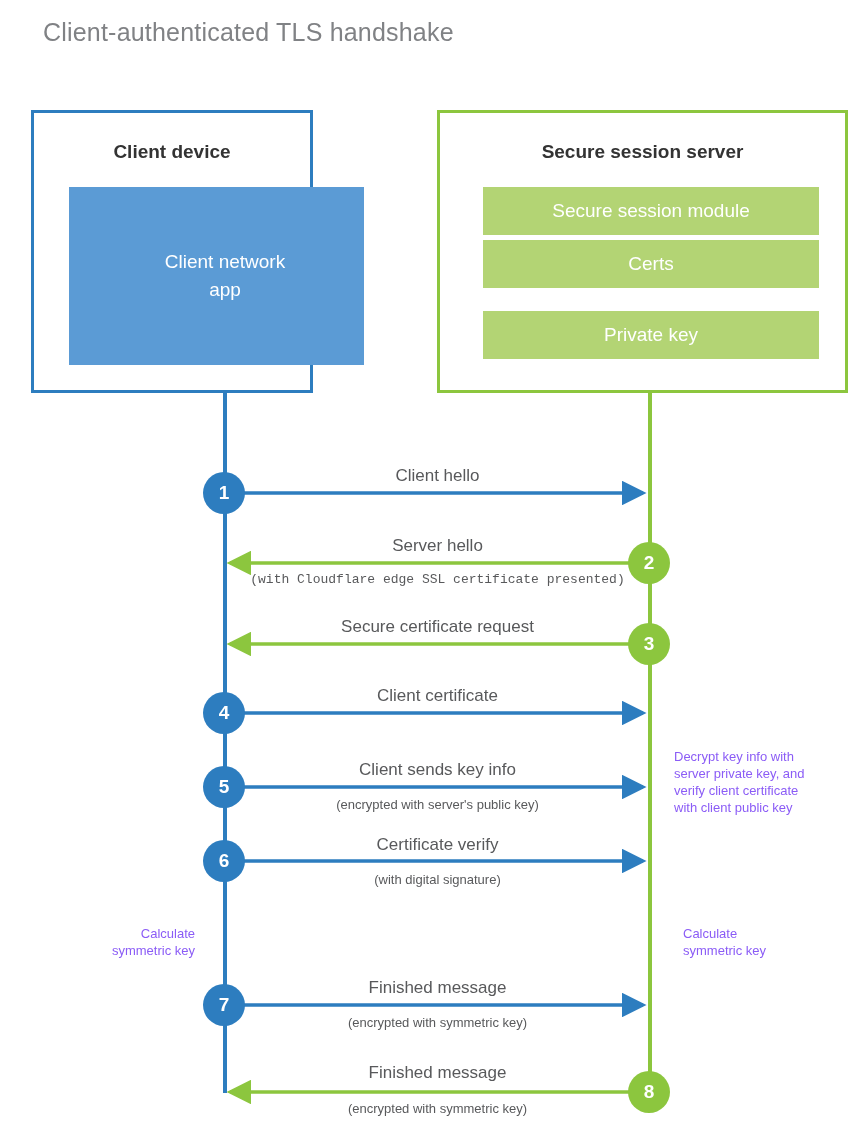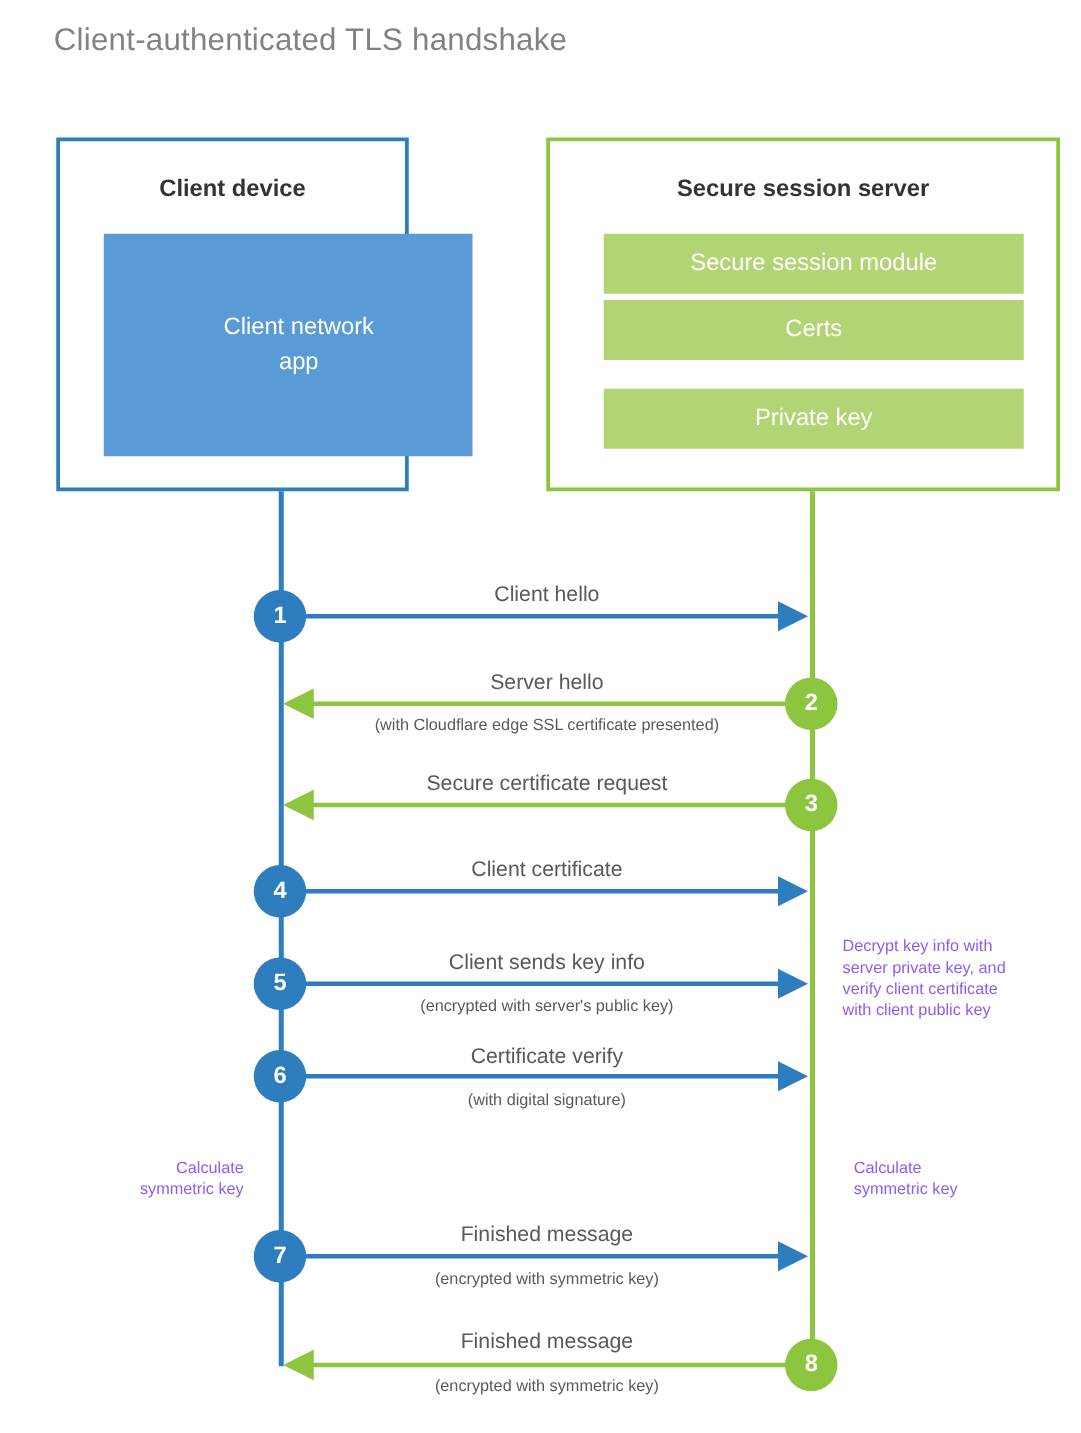--- a/index.html
+++ b/index.html
@@ -15,21 +15,21 @@
 
   
   .title{
     position:absolute;left:28px;top:18px;
     font-size:25px;font-weight:400;color:#808285;
     letter-spacing:.2px;white-space:nowrap;
   }
 
   
   .actor-box{position:absolute;background:#ffffff;box-sizing:border-box;}
-  .actor-box.client{left:30px;top:110px;width:282px;height:283px;border:3px solid #2d7dbf;}
+  .actor-box.client{left:16px;top:110px;width:282px;height:283px;border:3px solid #2d7dbf;}
   .actor-box.server{left:422px;top:110px;width:411px;height:283px;border:3px solid #8cc63e;}
 
   .actor-title{
     position:absolute;left:0;right:0;top:28px;
     text-align:center;font-size:19px;font-weight:bold;color:#333333;
   }
 
   .client-app{
     position:absolute;left:35px;top:74px;width:278px;height:178px;
     background:#5b9bd5;color:#ffffff;
@@ -140,21 +140,21 @@
   <div class="step-circle green" style="left:613px;top:623px;">3</div>
   <div class="step-circle blue" style="left:188px;top:692px;">4</div>
   <div class="step-circle blue" style="left:188px;top:766px;">5</div>
   <div class="step-circle blue" style="left:188px;top:840px;">6</div>
   <div class="step-circle blue" style="left:188px;top:984px;">7</div>
   <div class="step-circle green" style="left:613px;top:1071px;">8</div>
 
   <div class="arrow-label" style="left:210px;top:466px;width:425px;">Client hello</div>
 
   <div class="arrow-label" style="left:210px;top:536px;width:425px;">Server hello</div>
-  <div class="arrow-sub" style="left:210px;top:572px;width:425px;">(with Cloudflare edge SSL certificate presented)</div>
+  <div class="arrow-sub" style="left:210px;top:572px;width:425px;font-family:Liberation Mono, monospace;">(with Cloudflare edge SSL certificate presented)</div>
 
   <div class="arrow-label" style="left:210px;top:617px;width:425px;">Secure certificate request</div>
 
   <div class="arrow-label" style="left:210px;top:686px;width:425px;">Client certificate</div>
 
   <div class="arrow-label" style="left:210px;top:760px;width:425px;">Client sends key info</div>
   <div class="arrow-sub" style="left:210px;top:797px;width:425px;">(encrypted with server's public key)</div>
 
   <div class="arrow-label" style="left:210px;top:835px;width:425px;">Certificate verify</div>
   <div class="arrow-sub" style="left:210px;top:872px;width:425px;">(with digital signature)</div>

